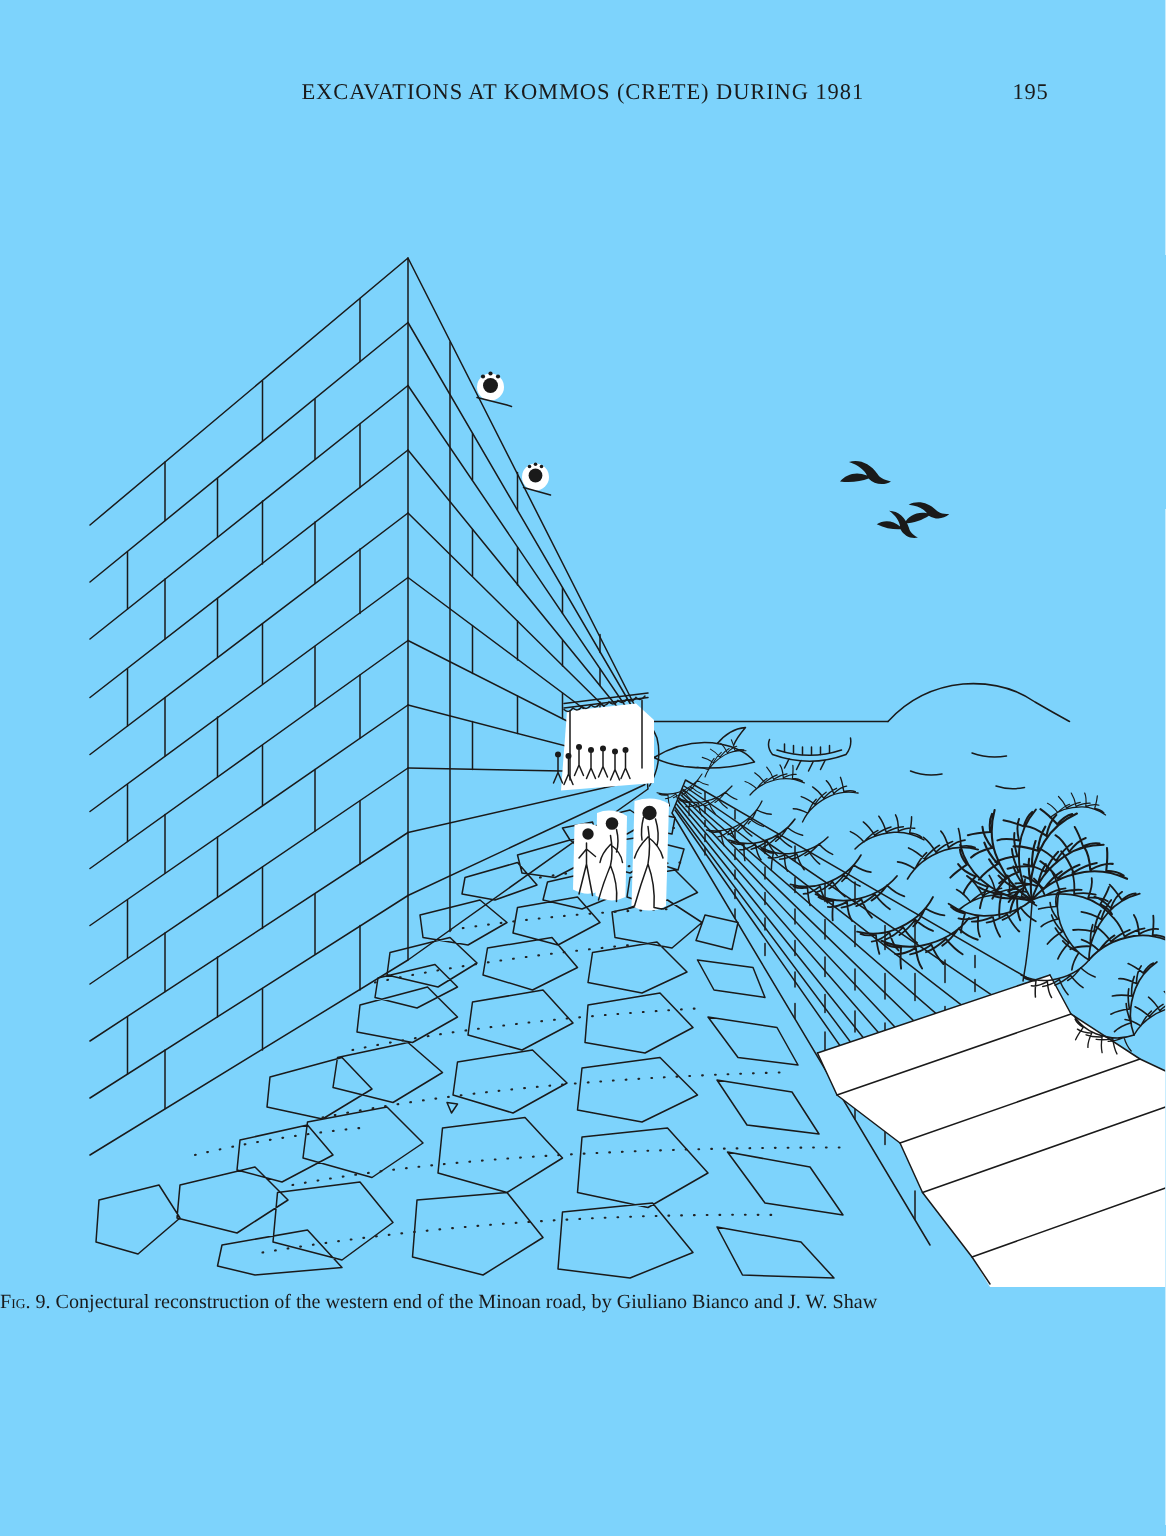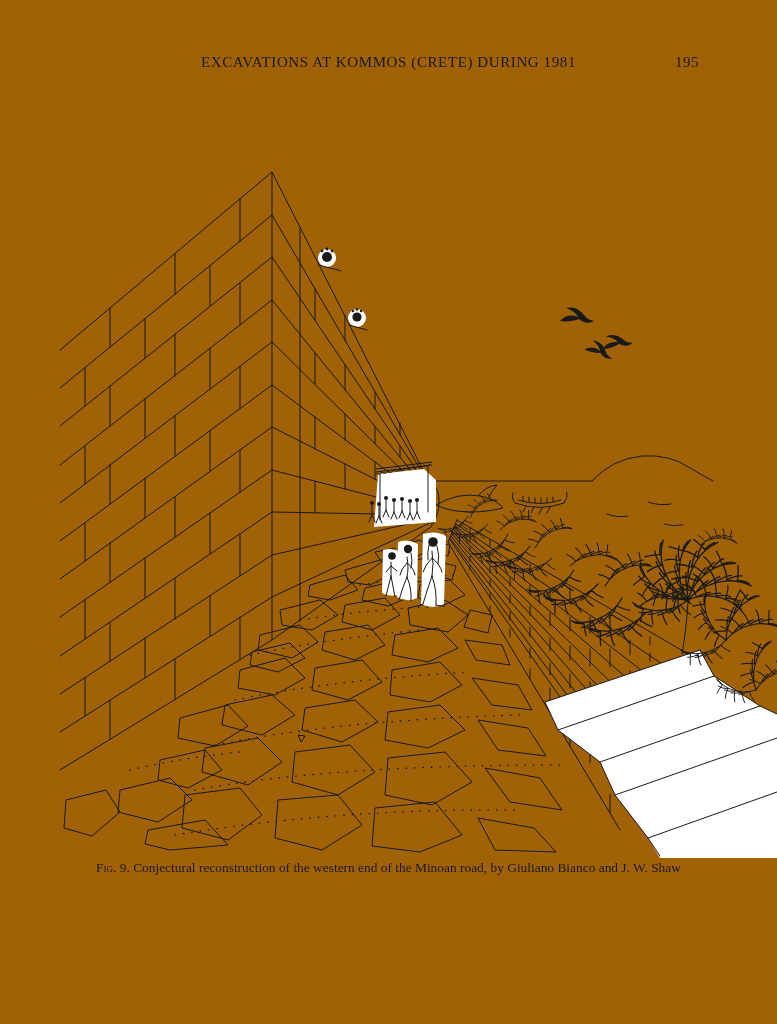--- a/index.html
+++ b/index.html
@@ -1,23 +1,23 @@
 <!DOCTYPE html>
 <html><head>
 <meta charset="utf-8">
 <style>
   html,body{margin:0;padding:0;background:#ffffff;}
-  .page{position:relative;width:777px;height:1024px;background:#a16207;color:#1a1a1a;
+  .page{position:relative;width:777px;height:1024px;background:#7dd3fc;color:#1a1a1a;
         font-family:"Liberation Serif", serif;overflow:hidden;}
   .running-head{position:absolute;top:54px;left:0;width:100%;text-align:center;
         font-size:15px;letter-spacing:.6px;}
   .page-number{position:absolute;top:0;right:78px;letter-spacing:.5px;margin-left:40px;}
   .figure{position:absolute;inset:0;margin:0;}
   .figure svg{position:absolute;left:0;top:0;}
-  .caption{position:absolute;top:860px;left:0;width:100%;text-align:center;font-size:13.4px;}
+  .caption{position:absolute;top:860px;left:0;width:100%;text-align:left;font-size:13.4px;}
   .fig-label{font-variant:small-caps;}
 </style>
 </head>
 <body>
 
 <div class="page">
 
   <div class="running-head">
     <span>EXCAVATIONS AT KOMMOS (CRETE) DURING 1981</span>
     <span class="page-number">195</span>

